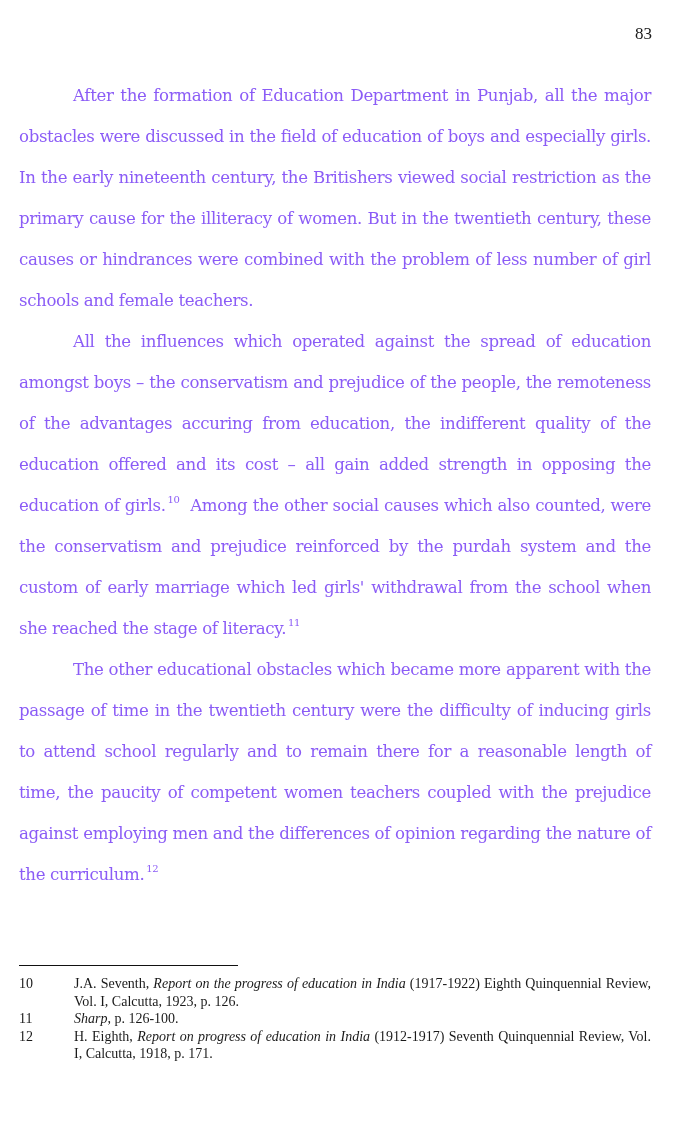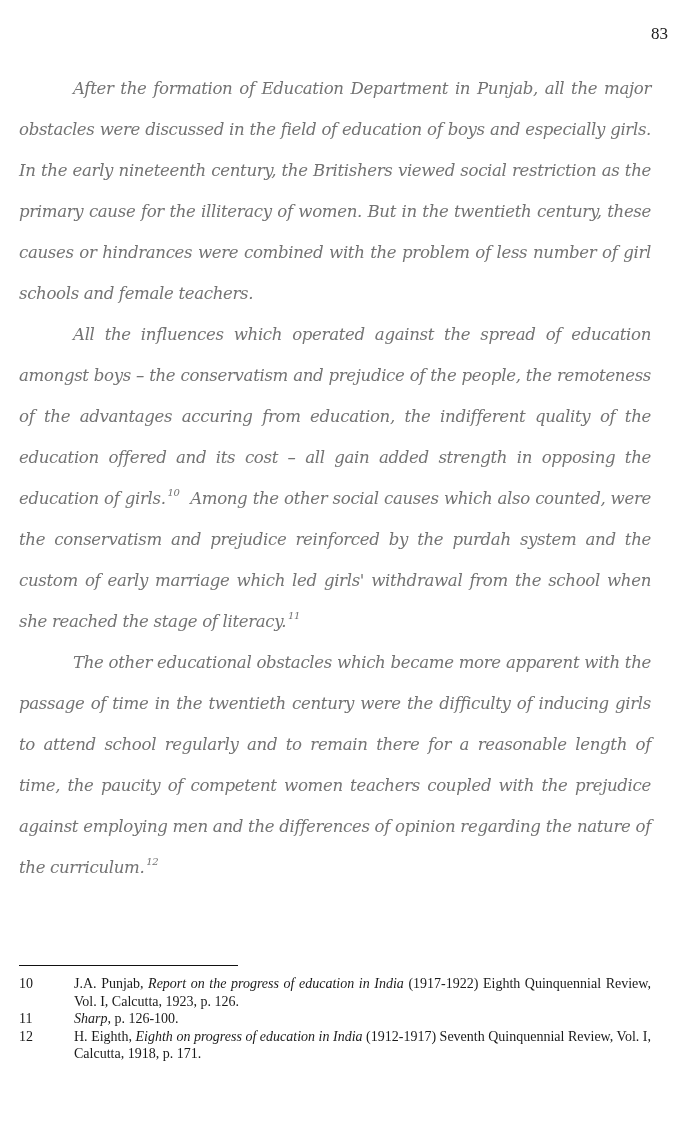--- a/index.html
+++ b/index.html
@@ -10,37 +10,36 @@
     body {
       width: 700px;
       height: 1125px;
       position: relative;
       overflow: hidden;
       color: #111111;
     }
     .page-number {
       position: absolute;
       top: 24px;
-      right: 32px;
+      right: 48px;
       font-family: "Liberation Serif", serif;
       font-size: 17px;
       color: #1a1a1a;
     }
     .body-text {
       position: absolute;
-      top: 68px;
+      top: 75px;
       left: 19px;
       width: 632px;
       font-family: "DejaVu Serif", serif;
       font-size: 16.6px;
       letter-spacing: -0.35px;
       line-height: 41px;
       text-align: justify;
-      color: #737373;
-      font-style: italic;
+      color: #8b5cf6;
     }
     .body-text p {
       margin: 0;
       text-indent: 54px;
     }
     .body-text sup {
       font-size: 10px;
       line-height: 0;
       position: relative;
       top: -1px;
@@ -88,23 +87,23 @@
   <p><span>After the formation of Education Department in Punjab, all the major obstacles were discussed in the field of education of boys and especially girls.  In the early nineteenth century, the Britishers viewed social restriction as the primary cause for the illiteracy of women.  But in the twentieth century, these causes or hindrances were combined with the problem of less number of girl schools and female teachers.</span></p>
   <p><span>All the influences which operated against the spread of education amongst boys – the conservatism and prejudice of the people, the remoteness of the advantages accuring from education, the indifferent quality of the education offered and its cost – all gain added strength in opposing the education of girls.</span><sup>10</sup><span style="white-space: pre-wrap;">  Among the other social causes which also counted, were the conservatism and prejudice reinforced by the purdah system and the custom of early marriage which led girls' withdrawal from the school when she reached the stage of literacy.</span><sup>11</sup></p>
   <p><span>The other educational obstacles which became more apparent with the passage of time in the twentieth century were the difficulty of inducing girls to attend school regularly and to remain there for a reasonable length of time, the paucity of competent women teachers coupled with the prejudice against employing men and the differences of opinion regarding the nature of the curriculum.</span><sup>12</sup></p>
 </div>
 
 <div class="fn-rule"></div>
 
 <div class="footnotes">
   <div class="fn">
     <span class="fn-num">10</span>
-    <span class="fn-text"><span>J.A. Punjab, </span><i>Report on the progress of education in India</i><span> (1917-1922) Eighth Quinquennial Review, Vol. I, Calcutta, 1923, p. 126.</span></span>
+    <span class="fn-text"><span>J.A. Seventh, </span><i>Report on the progress of education in India</i><span> (1917-1922) Eighth Quinquennial Review, Vol. I, Calcutta, 1923, p. 126.</span></span>
   </div>
   <div class="fn">
     <span class="fn-num">11</span>
     <span class="fn-text"><span></span><i>Sharp</i><span>, p. 126-100.</span></span>
   </div>
   <div class="fn">
     <span class="fn-num">12</span>
-    <span class="fn-text"><span>H. Eighth, </span><i>Eighth on progress of education in India</i><span> (1912-1917) Seventh Quinquennial Review, Vol. I, Calcutta, 1918, p. 171.</span></span>
+    <span class="fn-text"><span>H. Eighth, </span><i>Report on progress of education in India</i><span> (1912-1917) Seventh Quinquennial Review, Vol. I, Calcutta, 1918, p. 171.</span></span>
   </div>
 </div>
 
 </body></html>

